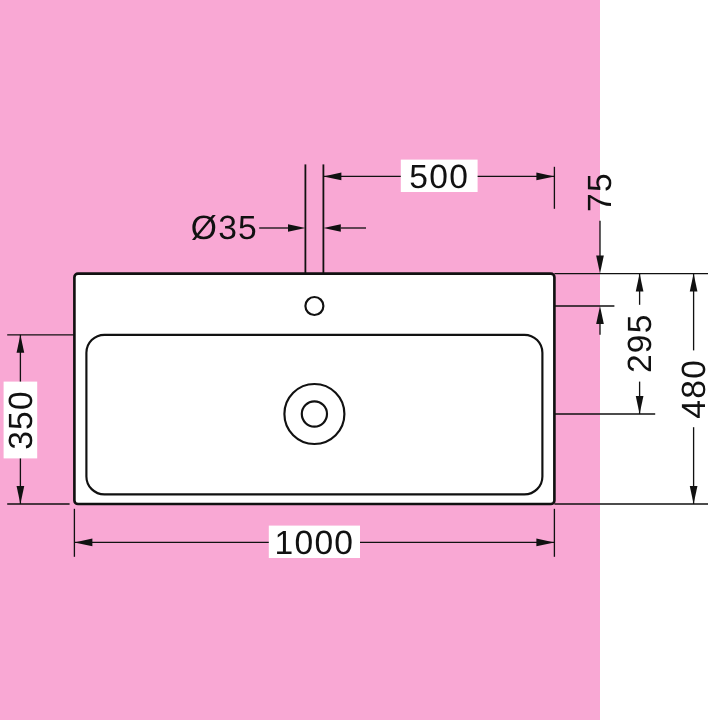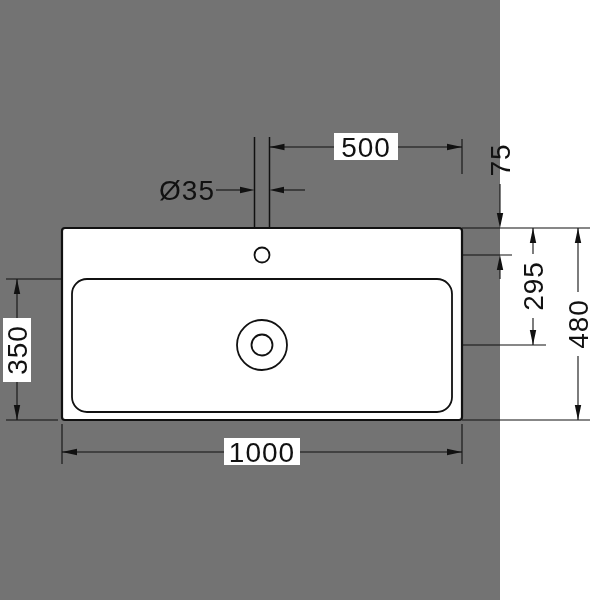--- a/index.html
+++ b/index.html
@@ -4,21 +4,21 @@
 <style>
   html, body {
     margin: 0;
     padding: 0;
     background: #ffffff;
   }
   .stage {
     position: relative;
     width: 500px;
     height: 600px;
-    background: #737373;
+    background: #f9a8d4;
     font-family: "Liberation Sans", sans-serif;
   }
   svg {
     display: block;
   }
   .outline {
     fill: #ffffff;
     stroke: #111111;
     stroke-width: 2.2;
   }

